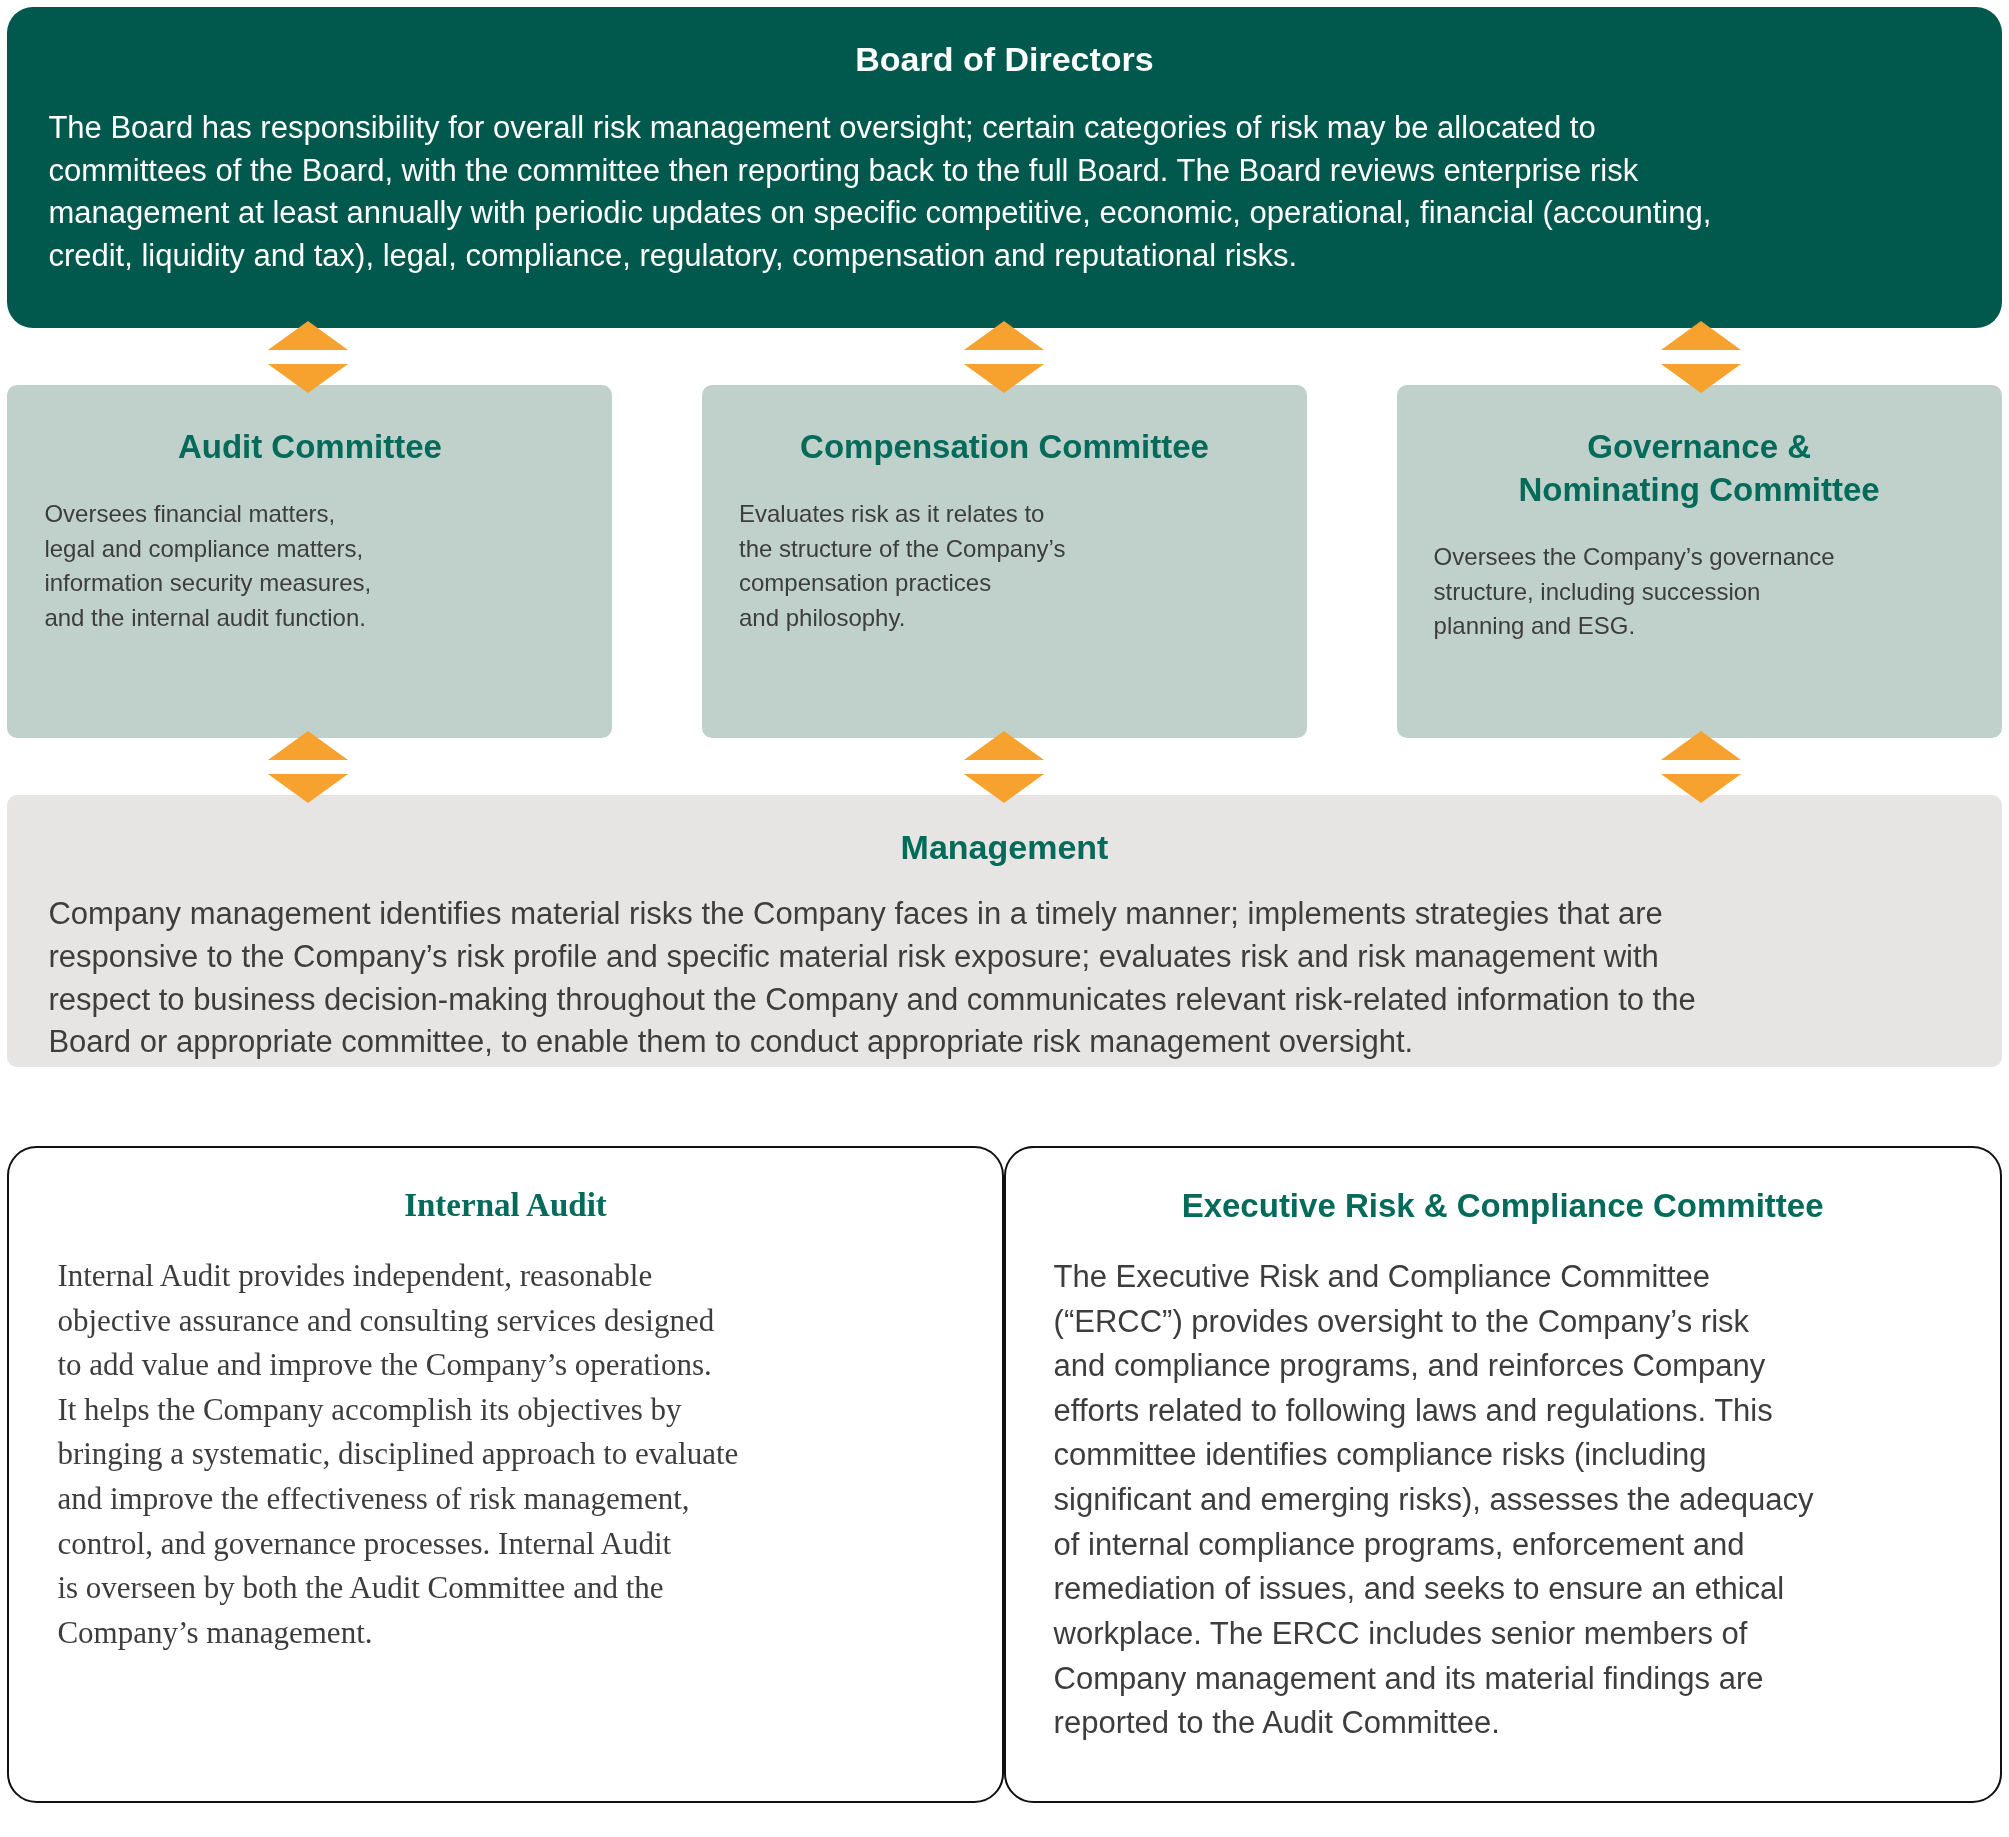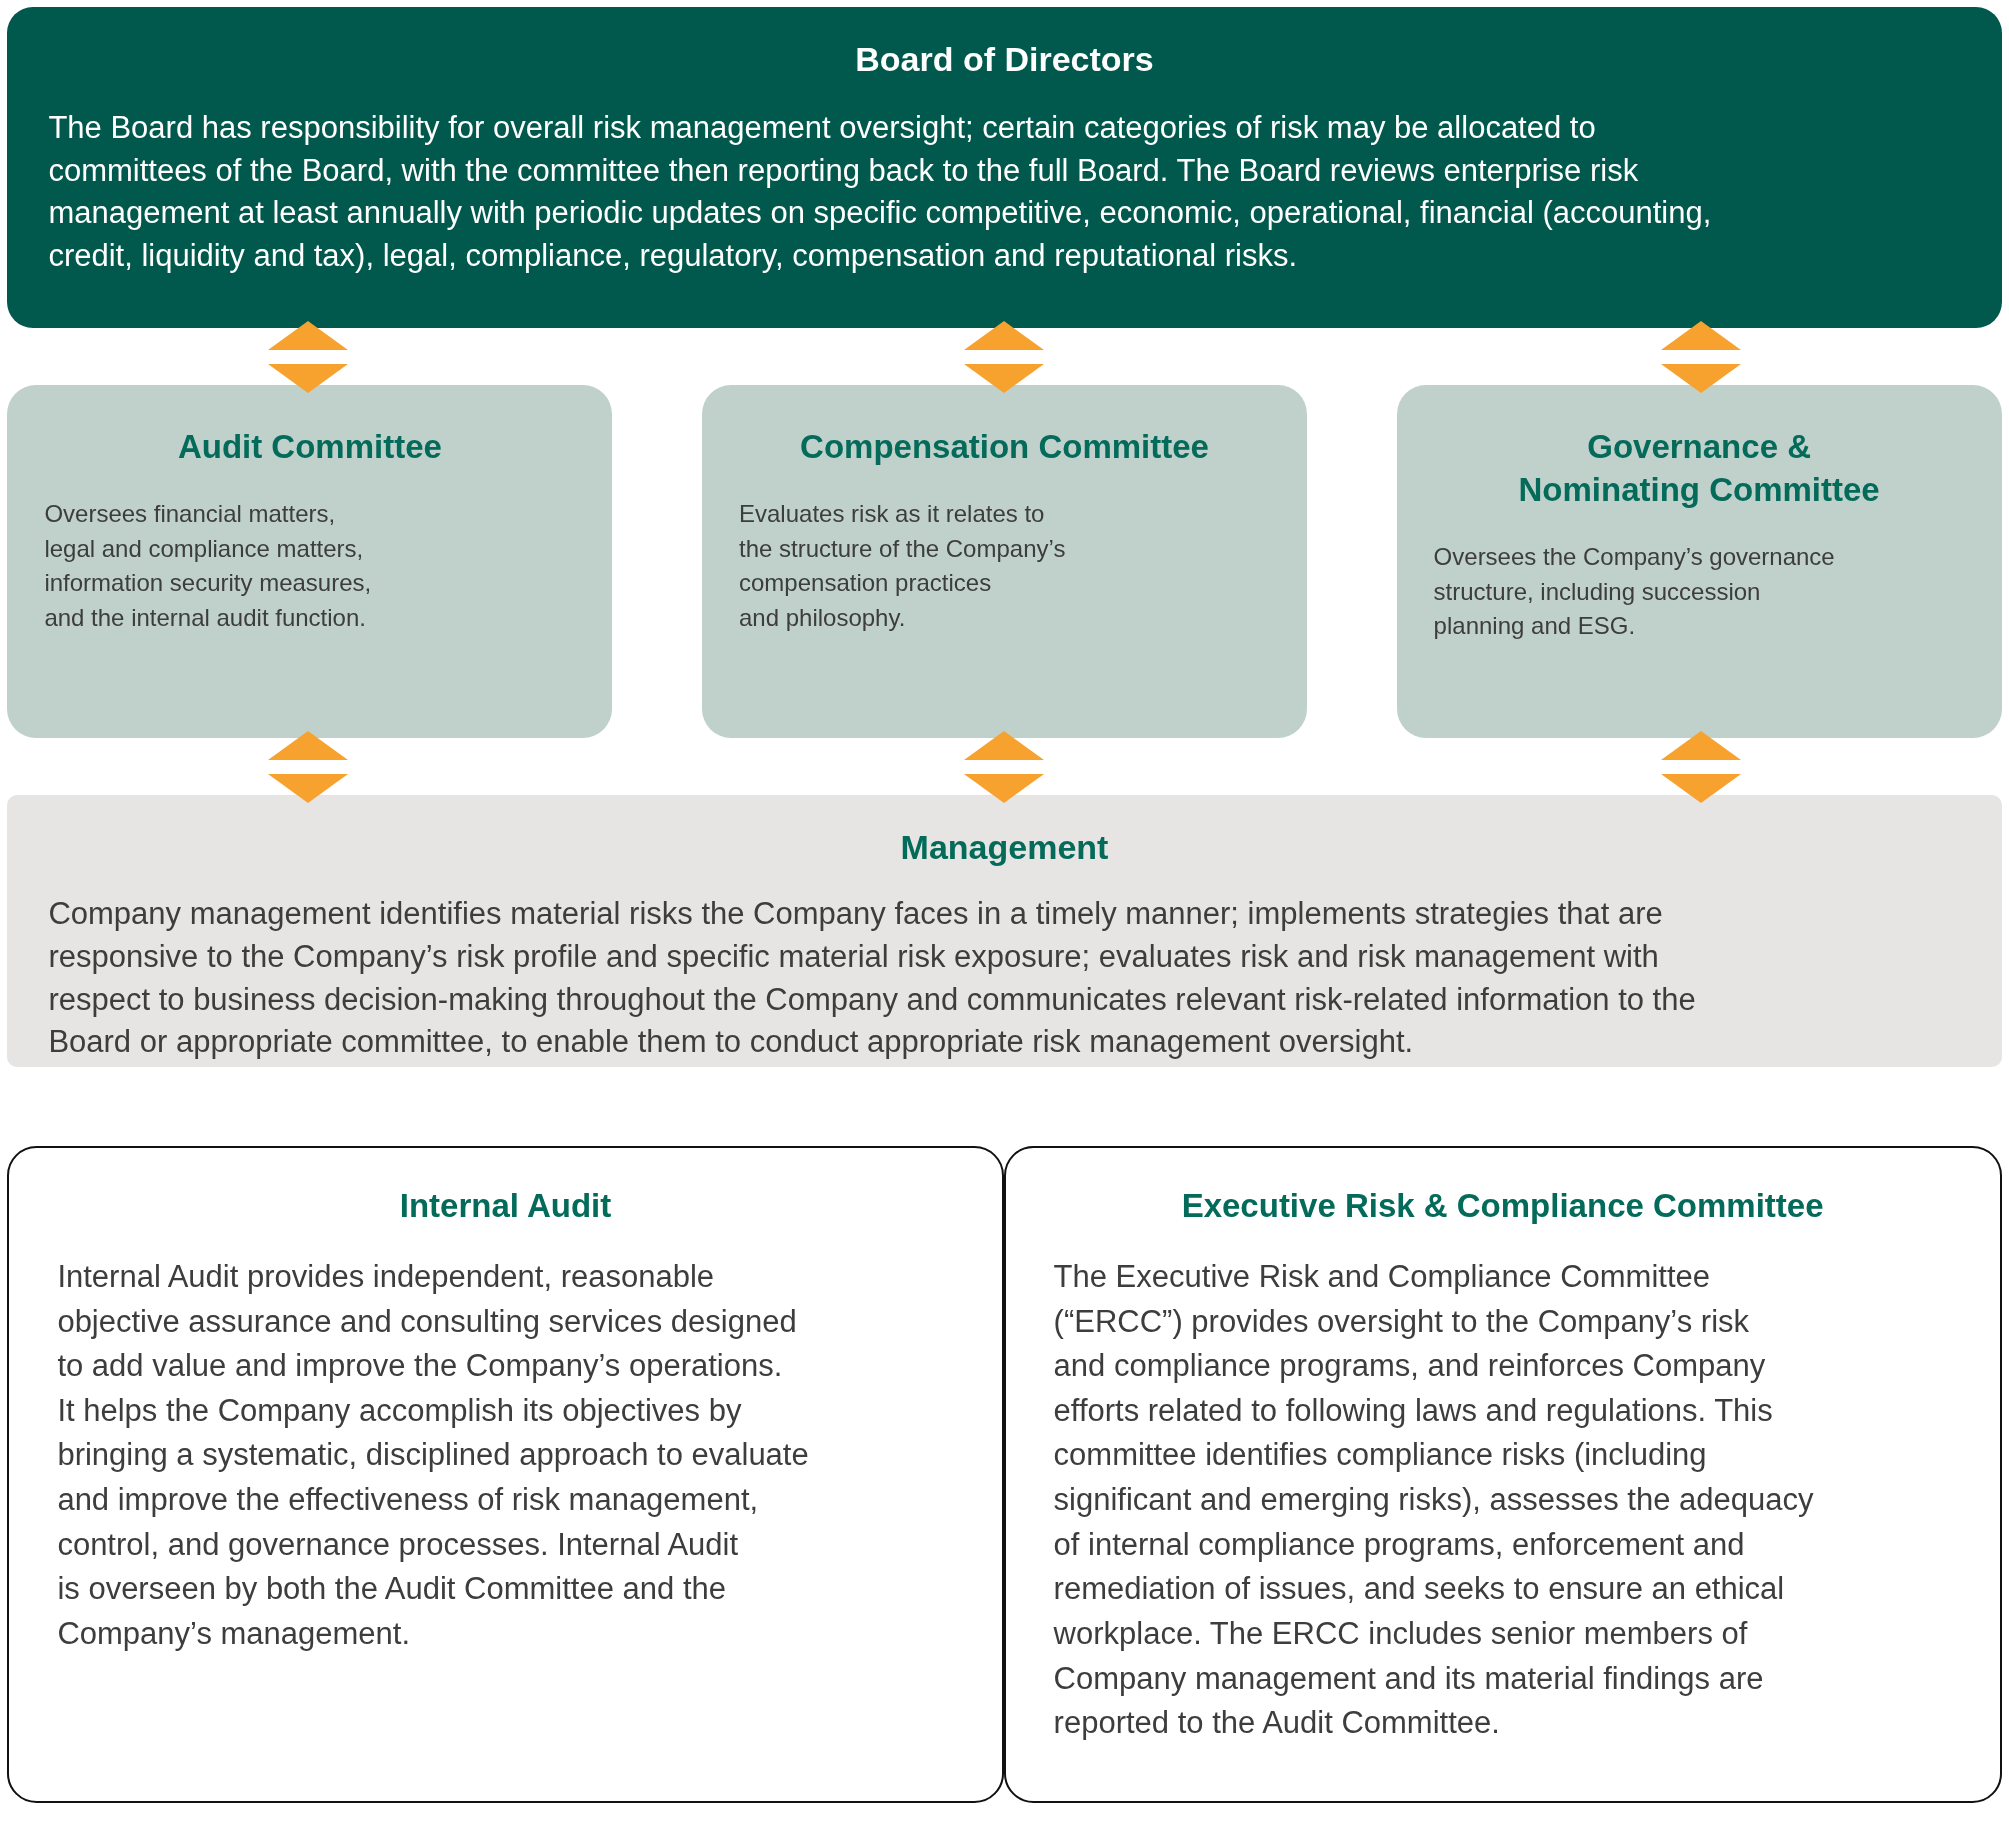--- a/index.html
+++ b/index.html
@@ -81,21 +81,21 @@
   .committee-row{
     margin:0 7.4px;
     height:353px;
     display:flex;
     justify-content:space-between;
   }
   .committee{
     width:605px;
     height:353px;
     background:var(--committee-bg);
-    border-radius:29px;
+    border-radius:10px;
     padding:41px 37px 28px 37px;
   }
   .committee .box-title{
     text-align:center;
     font-weight:bold;
     font-size:33px;
     color:var(--heading);
     margin:0 0 28px 0;
     line-height:1.3;
   }
@@ -130,21 +130,21 @@
     display:flex;
     justify-content:space-between;
   }
   .outlined-box{
     height:657px;
     border:2.8px solid var(--outline);
     border-radius:29.5px;
     background:#ffffff;
     padding:39px 48px 28px 48px;
   }
-  .outlined-box.internal-audit{width:1094px;}
+  .outlined-box.internal-audit{width:1094px;font-family:Liberation Serif, serif;}
   .outlined-box.ercc{width:1096px;}
   .outlined-box .box-title{
     text-align:center;
     font-weight:bold;
     font-size:33px;
     color:var(--heading);
     margin:0 0 29.5px 0;
   }
   .outlined-box .box-body{
     font-size:31px;

